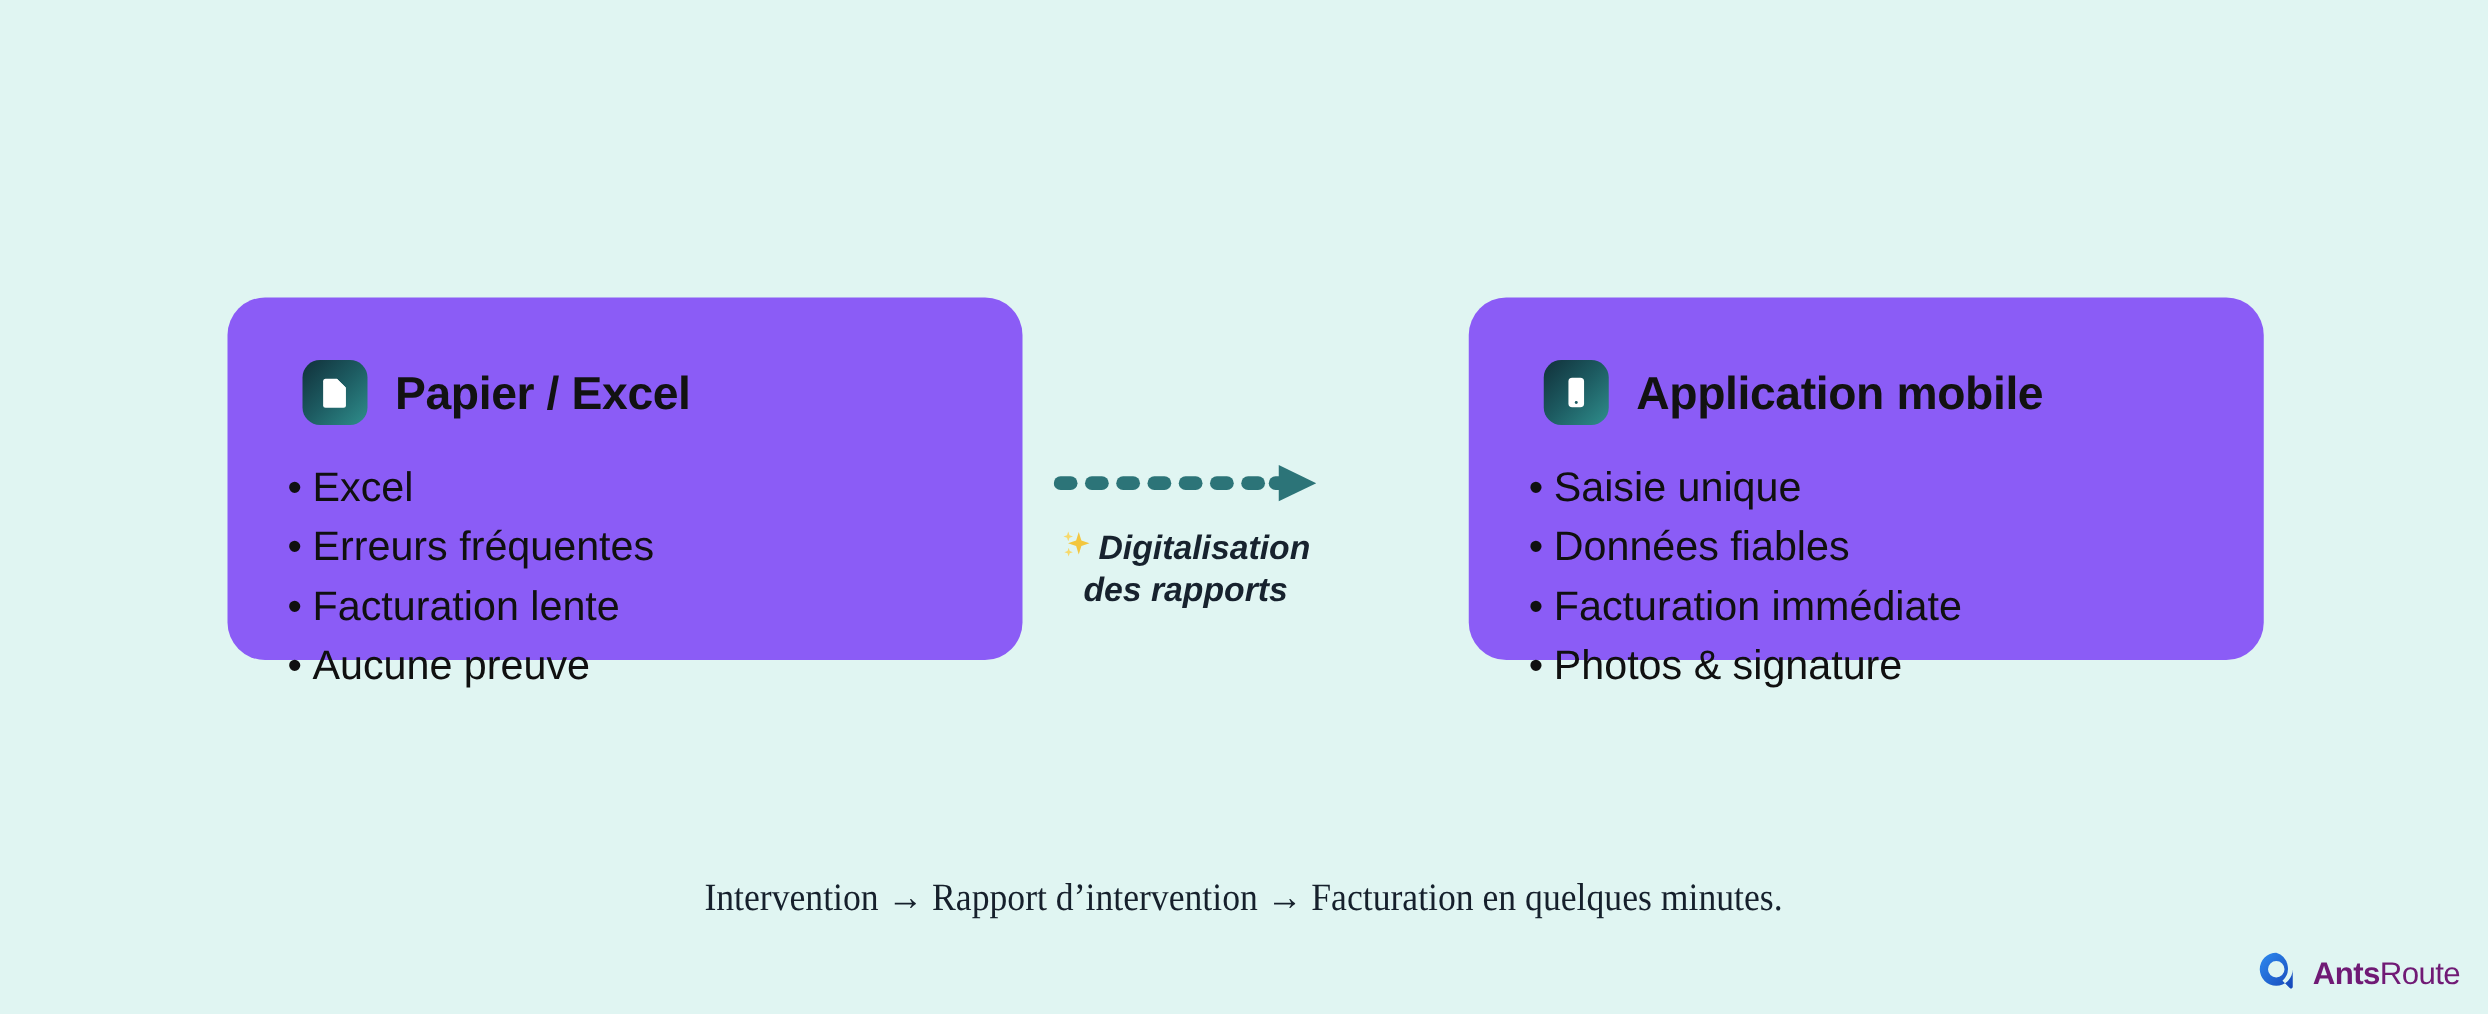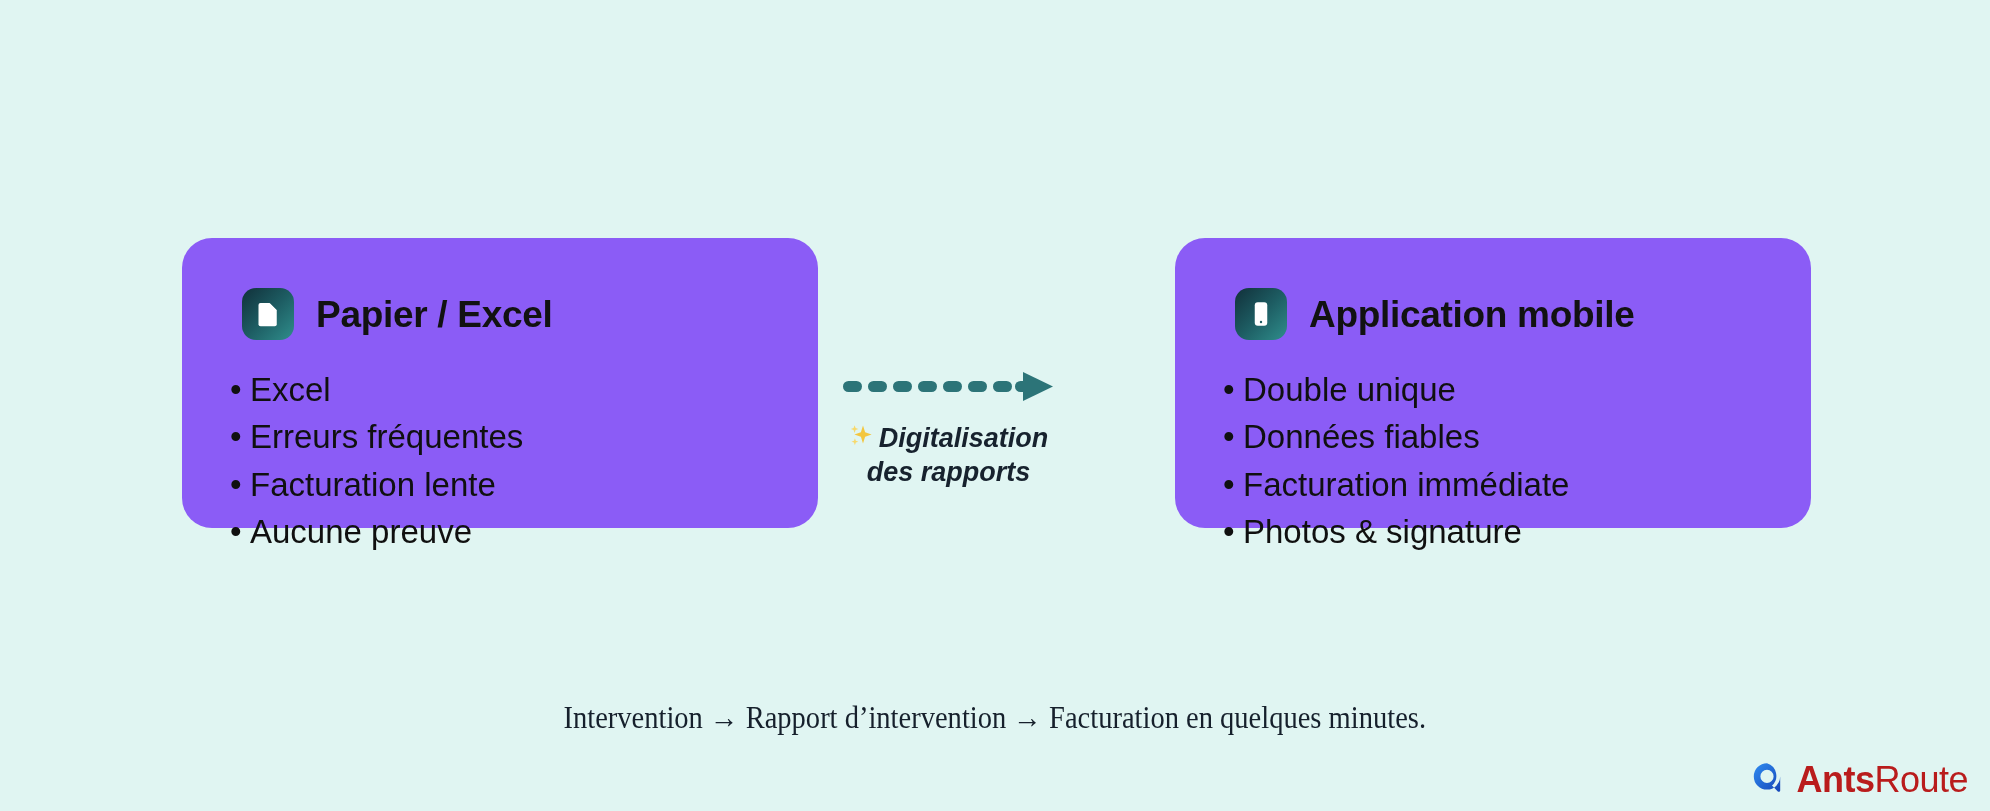--- a/index.html
+++ b/index.html
@@ -158,22 +158,22 @@
   
   .logo {
     position: absolute;
     right: 22px;
     bottom: 12px;
     display: flex;
     align-items: center;
     gap: 12px;
   }
   .logo-word {
-    font-size: 36px;
-    color: #b91c1c;
+    font-size: 25px;
+    color: #701a75;
     line-height: 1;
     letter-spacing: -0.5px;
   }
   .logo-word .b { font-weight: bold; }
   .logo-word .r { font-weight: normal; }
 </style>
 </head>
 <body>
 
 <div class="stage">
@@ -229,21 +229,21 @@
     <div class="card-head">
       <span class="badge">
         <svg width="30" height="30" viewBox="0 0 24 24" aria-hidden="true">
           <rect x="7" y="2.6" width="10" height="18.8" rx="2.4" fill="#ffffff"></rect>
           <circle cx="12" cy="18.4" r="0.95" fill="#1d5c62"></circle>
         </svg>
       </span>
       <span class="card-title">Application mobile</span>
     </div>
     <ul class="bullets">
-      <li><span class="dot">•</span><span>Double unique</span></li>
+      <li><span class="dot">•</span><span>Saisie unique</span></li>
       <li><span class="dot">•</span><span>Données fiables</span></li>
       <li><span class="dot">•</span><span>Facturation immédiate</span></li>
       <li><span class="dot">•</span><span>Photos &amp; signature</span></li>
     </ul>
   </div>
 
   <div class="bottom-line">
     <span>Intervention → Rapport d’intervention → Facturation en quelques minutes.</span>
   </div>
 

